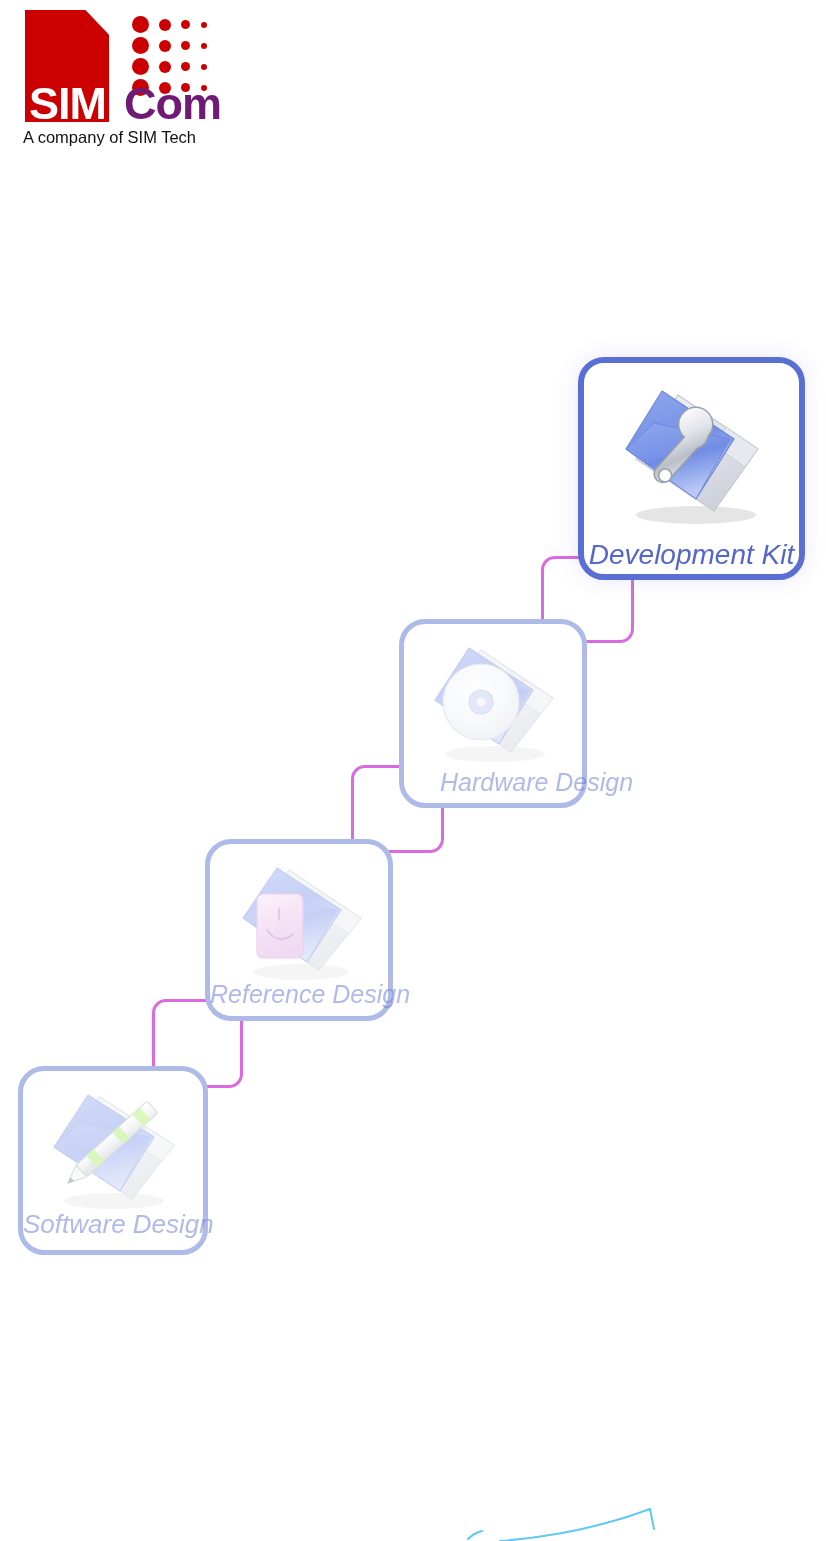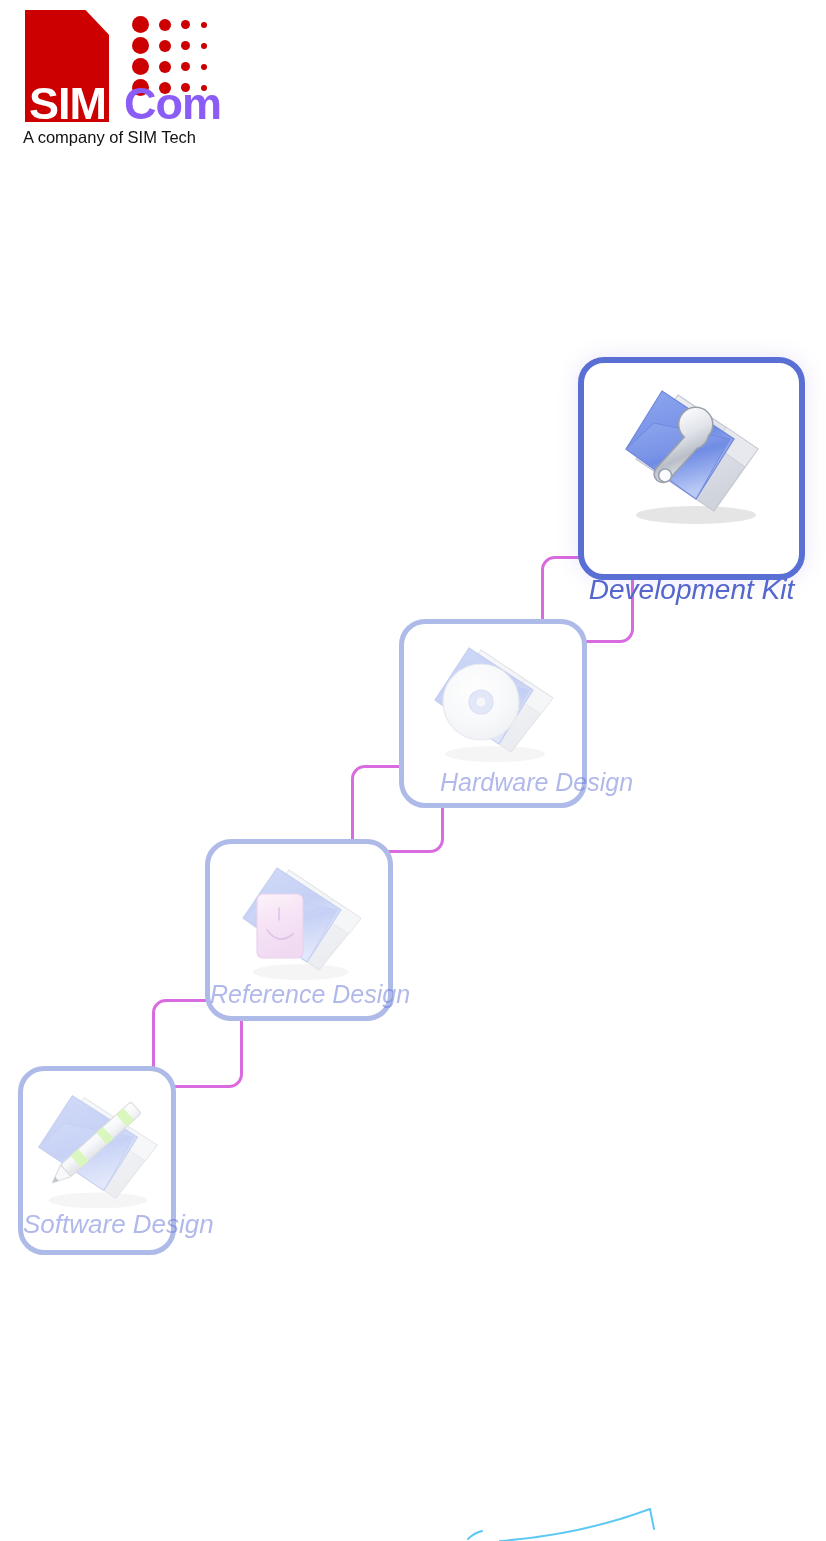--- a/index.html
+++ b/index.html
@@ -56,21 +56,21 @@
     letter-spacing: -1px;
   }
   #wordmark .sim {
     color: #ffffff;
     position: absolute;
     left: 9px;
     top: 0;
     z-index: 3;
   }
   #wordmark .com {
-    color: #8b5cf6;
+    color: #701a75;
     position: absolute;
     left: 104px;
     top: 0;
     z-index: 3;
   }
   #wordmark-bg {
     position: absolute;
     left: 5px;
     top: 0px;
     width: 84px;
@@ -120,21 +120,21 @@
   .card-label {
     position: absolute;
     left: 0;
     right: 0;
     text-align: center;
     font-style: italic;
     font-size: 27px;
     color: #5566cc;
     white-space: nowrap;
   }
-  .card.active .card-label { color: #5566cc; margin-top: 35px; }
+  .card.active .card-label { color: #5566cc; }
   .card.faded .card-label { color: #6a78d8; }
 
   .icon-wrap {
     position: absolute;
     left: 0;
     right: 0;
     display: flex;
     justify-content: center;
   }
 
@@ -290,21 +290,21 @@
 
         <rect x="22" y="30" width="46" height="64" rx="6" fill="url(#rfDocG)" stroke="#d7a9de" stroke-width="1.2"></rect>
         <path d="M44 44 l0 12" stroke="#c58fcf" stroke-width="1.6" fill="none" stroke-linecap="round"></path>
         <path d="M32 66 q12 16 26 4" stroke="#c58fcf" stroke-width="1.8" fill="none" stroke-linecap="round"></path>
       </g>
     </svg>
   </div>
   <div class="card-label" style="top:136px; font-size:25px;">Reference Design</div>
 </div>
 
-<div class="card faded" style="left:18px; top:1066px; width:158px; height:189px;">
+<div class="card faded" style="left:18px; top:1066px; width:190px; height:189px;">
   <div class="icon-wrap" style="top:16px;">
     <svg width="150" height="128" viewBox="0 0 150 128">
       <defs>
         <linearGradient id="swFolderG" x1="0" y1="0" x2="0.35" y2="1">
           <stop offset="0%" stop-color="#aabaf2"></stop>
           <stop offset="50%" stop-color="#95a9ed"></stop>
           <stop offset="100%" stop-color="#c9d5f8"></stop>
         </linearGradient>
         <linearGradient id="swBackG" x1="0" y1="0" x2="0.4" y2="1">
           <stop offset="0%" stop-color="#f6f7f9"></stop>

